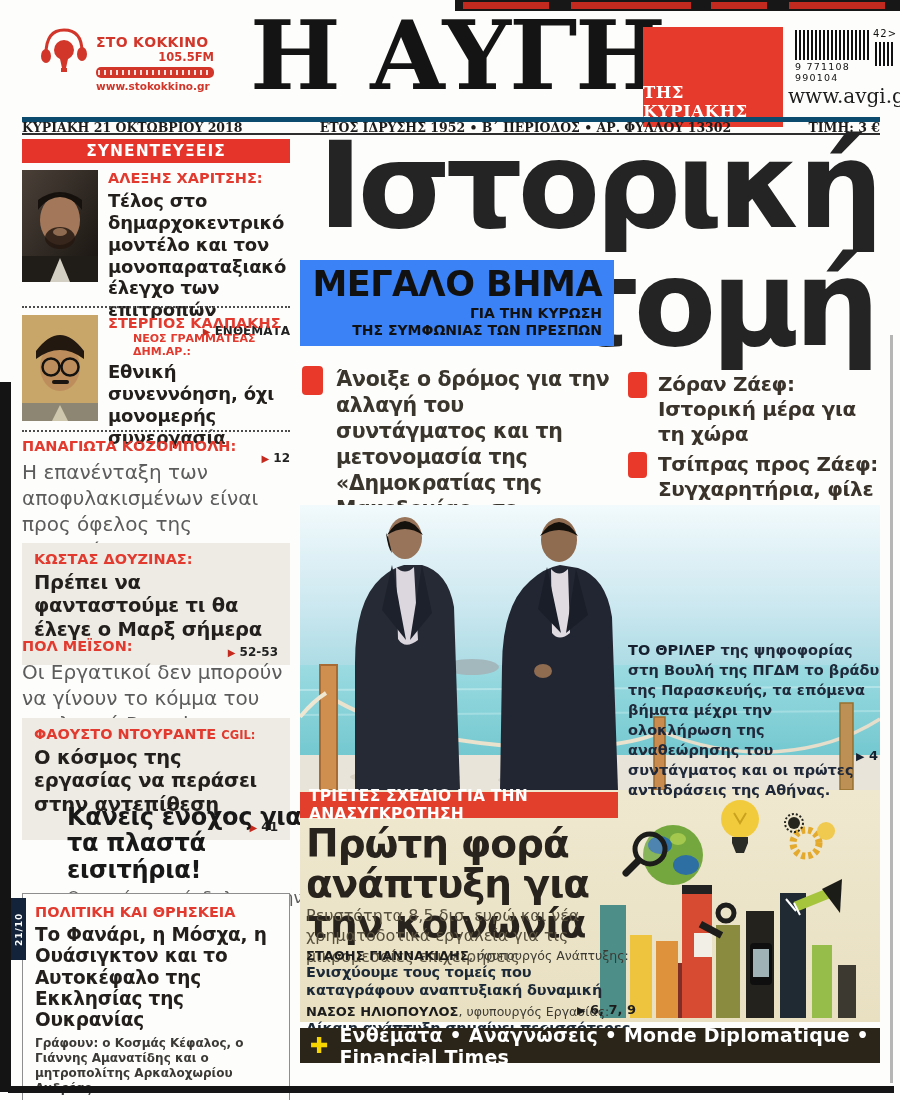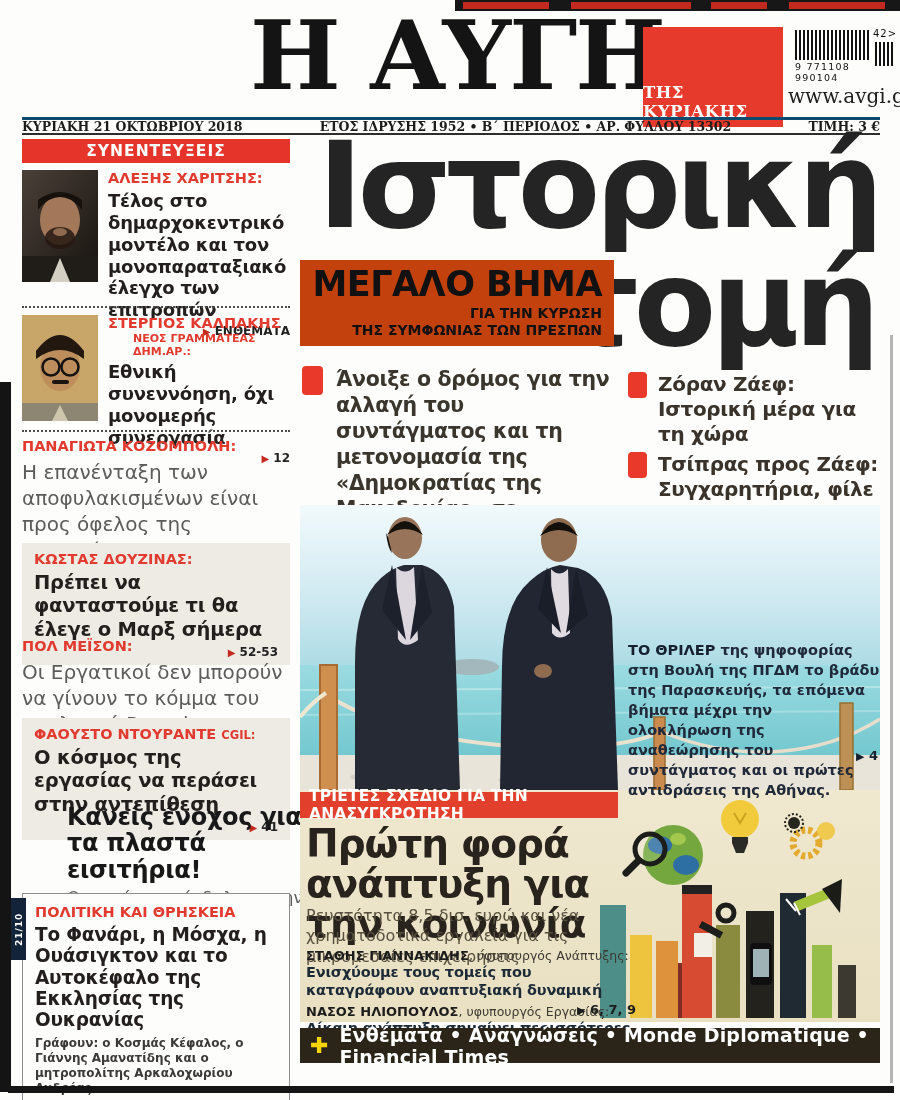--- a/index.html
+++ b/index.html
@@ -31,21 +31,21 @@
   .edition-box { position:absolute; left:643px; top:27px; width:140px; height:100px; background:#e63a2c;
                  display:flex; align-items:flex-end; justify-content:center; padding-bottom:6px; }
   .edition-box div { color:#fff; font-family:"DejaVu Serif", serif; font-weight:bold; font-size:16.5px; letter-spacing:.5px; }
   .barcode-wrap { position:absolute; left:795px; top:30px; width:100px; }
   .barcode-bars { width:76px; height:30px; background:repeating-linear-gradient(90deg,#111 0 2px,#fff 2px 4px); }
   .barcode-num { font-size:9.5px; color:#111; letter-spacing:1.2px; margin-top:1px; }
   .barcode-addon { position:absolute; left:80px; top:12px; width:18px; height:24px;
                    background:repeating-linear-gradient(90deg,#111 0 2px,#fff 2px 4px); }
   .barcode-code { position:absolute; left:78px; top:-2px; font-size:10px; color:#111; letter-spacing:1px; }
   .site-url { position:absolute; left:788px; top:84px; font-family:"DejaVu Serif", serif; font-size:20px; color:#1d1d1d; }
-  .dateline { position:absolute; left:22px; top:117px; width:858px; height:18px; border-top:3px solid #0c4a6e;
+  .dateline { position:absolute; left:22px; top:117px; width:858px; height:18px; border-top:5px solid #0c4a6e;
               border-bottom:2px solid #2e2e2e; display:flex; justify-content:space-between; align-items:center;
               font-family:"DejaVu Serif", serif; font-weight:bold; font-size:12.5px; color:#1c1c1c; }
 
   
   .sidebar { position:absolute; left:22px; top:0; width:268px; height:1100px; }
   .sb-banner { position:absolute; left:0; top:139px; width:268px; height:24px; background:#e5352b; color:#fff;
                font-weight:800; font-size:15.5px; letter-spacing:1px; display:flex; align-items:center; justify-content:center; }
   .sb-item { position:absolute; left:0; width:268px; }
   .dotline { position:absolute; left:0; width:268px; border-top:2px dotted #4c4c4c; height:0; }
   .redname { color:#e23a2e; font-weight:800; font-size:14.5px; line-height:1.15; }
@@ -61,21 +61,21 @@
   .bigtitle { color:#181818; font-weight:800; font-size:24px; line-height:1.1; letter-spacing:-.3px; }
   .politics { position:absolute; left:0; top:893px; width:268px; border:1.5px solid #8e8e8e; padding:10px 12px 8px 12px; background:#fdfdfb; }
   .politics .sb-title { font-size:18.5px; line-height:1.16; }
   .byline { margin-top:5px; font-size:12px; font-weight:700; color:#3c3a37; line-height:1.25; }
 
   
   .main { position:absolute; left:300px; top:0; width:580px; height:986px; }
   .hl { font-weight:bold; font-size:120px; letter-spacing:-5px; color:#242424; line-height:1; }
   .hl1 { position:absolute; left:18px; top:126px; }
   .hl2 { position:absolute; left:260px; top:244px; width:315px; text-align:right; }
-  .kicker { position:absolute; left:0; top:260px; width:314px; height:86px; background:#c2410c; text-align:right;
+  .kicker { position:absolute; left:0; top:260px; width:314px; height:86px; background:#3b82f6; text-align:right;
             padding:6px 12px 0 8px; z-index:3; }
   .kicker .k1 { font-size:35px; font-weight:800; color:#111; letter-spacing:-.5px; line-height:1.05; }
   .kicker .k2 { font-size:14px; font-weight:800; color:#111; margin-top:2px; line-height:1.25; }
   .bullet { flex:none; width:21px; height:29px; background:#e8392b; border-radius:4px; margin-right:13px; }
   .bullet.sm { width:19px; height:26px; margin-right:11px; }
   .lead { position:absolute; left:2px; top:366px; width:308px; display:flex; }
   .lead p { font-size:20.5px; font-weight:800; color:#3a352d; line-height:1.27; letter-spacing:-.3px; }
   .quote { position:absolute; left:328px; width:254px; display:flex; }
   .quote p { font-size:20px; font-weight:800; color:#3a332b; line-height:1.25; letter-spacing:-.3px; }
   .q1 { top:372px; } .q2 { top:452px; }
@@ -118,20 +118,36 @@
     <span style="left:8px;width:86px;"></span>
       <span style="left:116px;width:120px;"></span>
     <span style="left:256px;width:56px;"></span>
       <span style="left:334px;width:96px;"></span>
   </div>
   <div class="edge-left"></div>
   <div class="edge-tab">21/10</div>
   <div class="edge-bottom"></div>
   <div class="edge-right"></div>
 
+  <div class="radio">
+    <svg width="56" height="58" viewBox="0 0 56 58">
+      <path d="M10,30 Q10,6 28,6 Q46,6 46,28" fill="none" stroke="#d2362a" stroke-width="3"></path>
+      <ellipse cx="10" cy="32" rx="5" ry="7" fill="#d2362a"></ellipse>
+      <ellipse cx="46" cy="30" rx="5" ry="7" fill="#d2362a"></ellipse>
+      <circle cx="28" cy="26" r="10" fill="#d2362a"></circle>
+      <path d="M24,35 L32,35 L30,44 L26,44 Z" fill="#d2362a"></path>
+      <rect x="25" y="44" width="6" height="4" fill="#d2362a"></rect>
+    </svg>
+    <div class="txt">
+      <div class="nm">ΣΤΟ ΚΟΚΚΙΝΟ</div>
+      <div class="fq">105.5FM</div>
+      <div class="pill"></div>
+      <div class="url">www.stokokkino.gr</div>
+    </div>
+  </div>
 
   <div class="masthead-title">Η ΑΥΓΗ</div>
 
   <div class="edition-box">
     <div>ΤΗΣ ΚΥΡΙΑΚΗΣ</div>
   </div>
 
   <div class="barcode-wrap">
     <div class="barcode-bars"></div>
     <div class="barcode-addon"></div>

